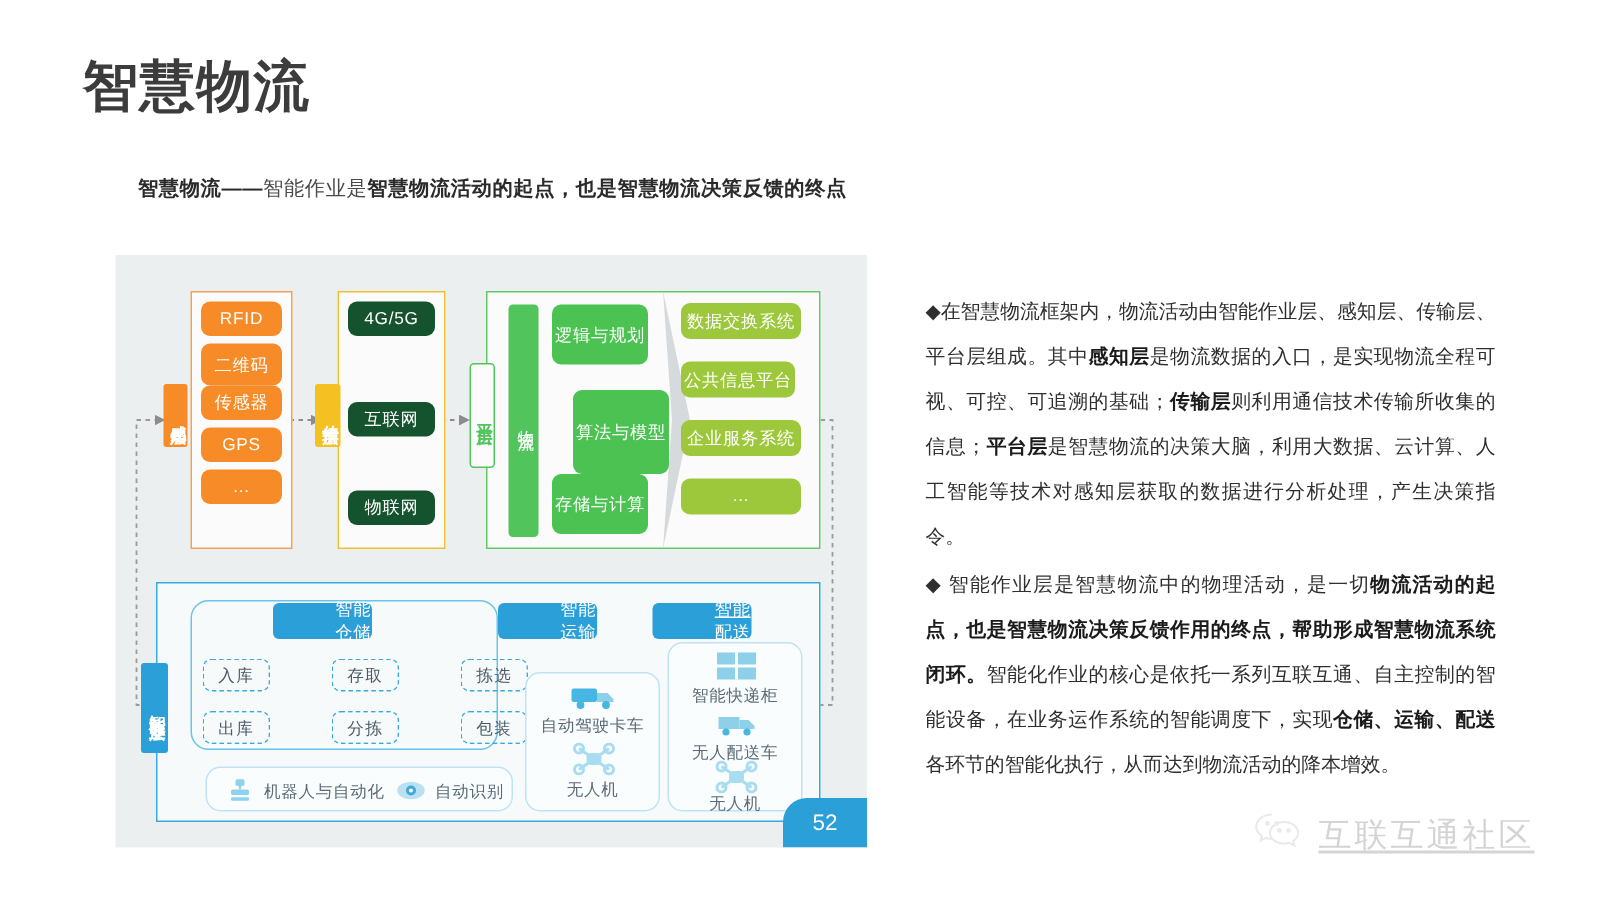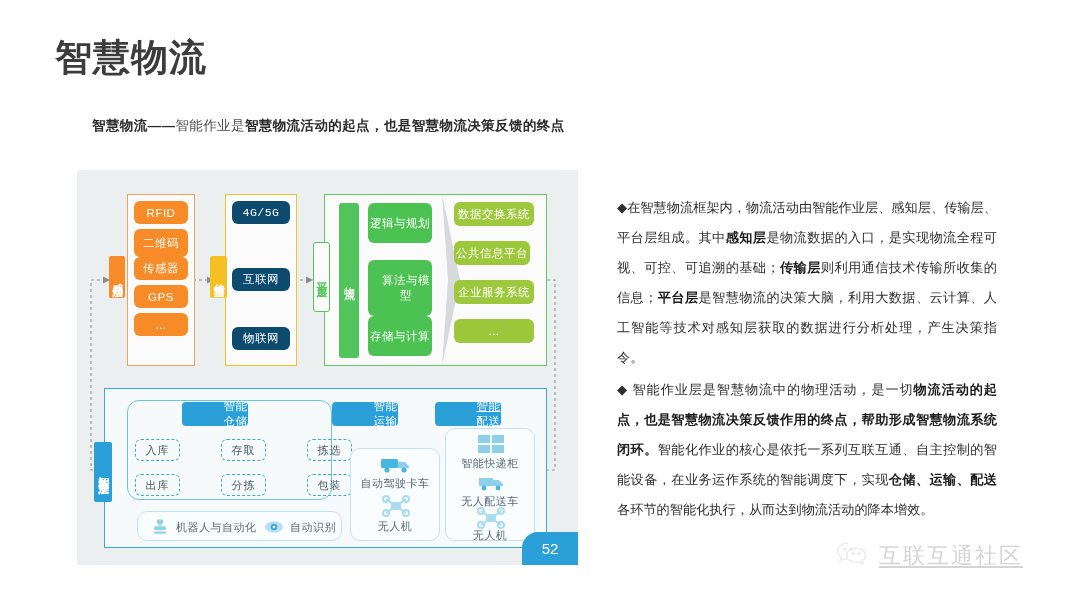--- a/index.html
+++ b/index.html
@@ -45,21 +45,21 @@
   .tab-yellow{background:#f5c022;}
   .tab-blue  {background:#2b9fd8;}
 
   
   .pill{
     position:absolute;box-sizing:border-box;border-radius:6px;color:#fff;
     display:flex;align-items:center;justify-content:center;
     font-size:11.5px;letter-spacing:.5px;text-align:center;
   }
   .p-orange{background:#f68b27;}
-  .p-yellow{background:#0c4a6e;font-family:Liberation Mono, monospace;}
+  .p-yellow{background:#14532d;}
   .p-green {background:#4cc252;}
   .p-olive {background:#9dc83c;}
   .p-blue  {background:#2b9fd8;font-size:11.5px;border-radius:4px;padding-left:41px;}
 
   .vbar{
     position:absolute;box-sizing:border-box;background:#52c45c;color:#fff;
     font-size:11px;display:flex;align-items:center;justify-content:center;
     writing-mode:vertical-rl;letter-spacing:2px;border-radius:3px;
   }
   .vbar-outline{
@@ -181,21 +181,21 @@
 
   <div class="band frame-green" style="left:247px;top:24px;width:223px;height:172px;"></div>
   <div class="vbar-outline" style="left:236px;top:72px;width:17px;height:70px;">平台层</div>
   <div class="vbar" style="left:262px;top:33px;width:20px;height:155px;">物流云</div>
 
   <svg width="36" height="172" style="position:absolute;left:361px;top:24px;">
     <polygon points="4,0 22,86 4,172 10,86" fill="#cfd3d6" opacity="0.85"></polygon>
   </svg>
 
   <div class="pill p-green" style="left:291px;top:33px;width:64px;height:40px;">逻辑与规划</div>
-  <div class="pill p-green" style="left:291px;top:90px;width:64px;height:56px;padding-left:12px;">算法与模型</div>
+  <div class="pill p-green" style="left:305px;top:90px;width:64px;height:56px;">算法与模型</div>
   <div class="pill p-green" style="left:291px;top:146px;width:64px;height:40px;">存储与计算</div>
 
   <div class="pill p-olive" style="left:377px;top:32px;width:80px;height:24px;">数据交换系统</div>
   <div class="pill p-olive" style="left:377px;top:71px;width:76px;height:24px;">公共信息平台</div>
   <div class="pill p-olive" style="left:377px;top:110px;width:80px;height:24px;">企业服务系统</div>
   <div class="pill p-olive" style="left:377px;top:149px;width:80px;height:24px;">…</div>
 
   <div class="band frame-blue" style="left:27px;top:218px;width:443px;height:160px;"></div>
   <div class="tab tab-blue" style="left:17px;top:272px;width:18px;height:60px;">智能作业层</div>
 

